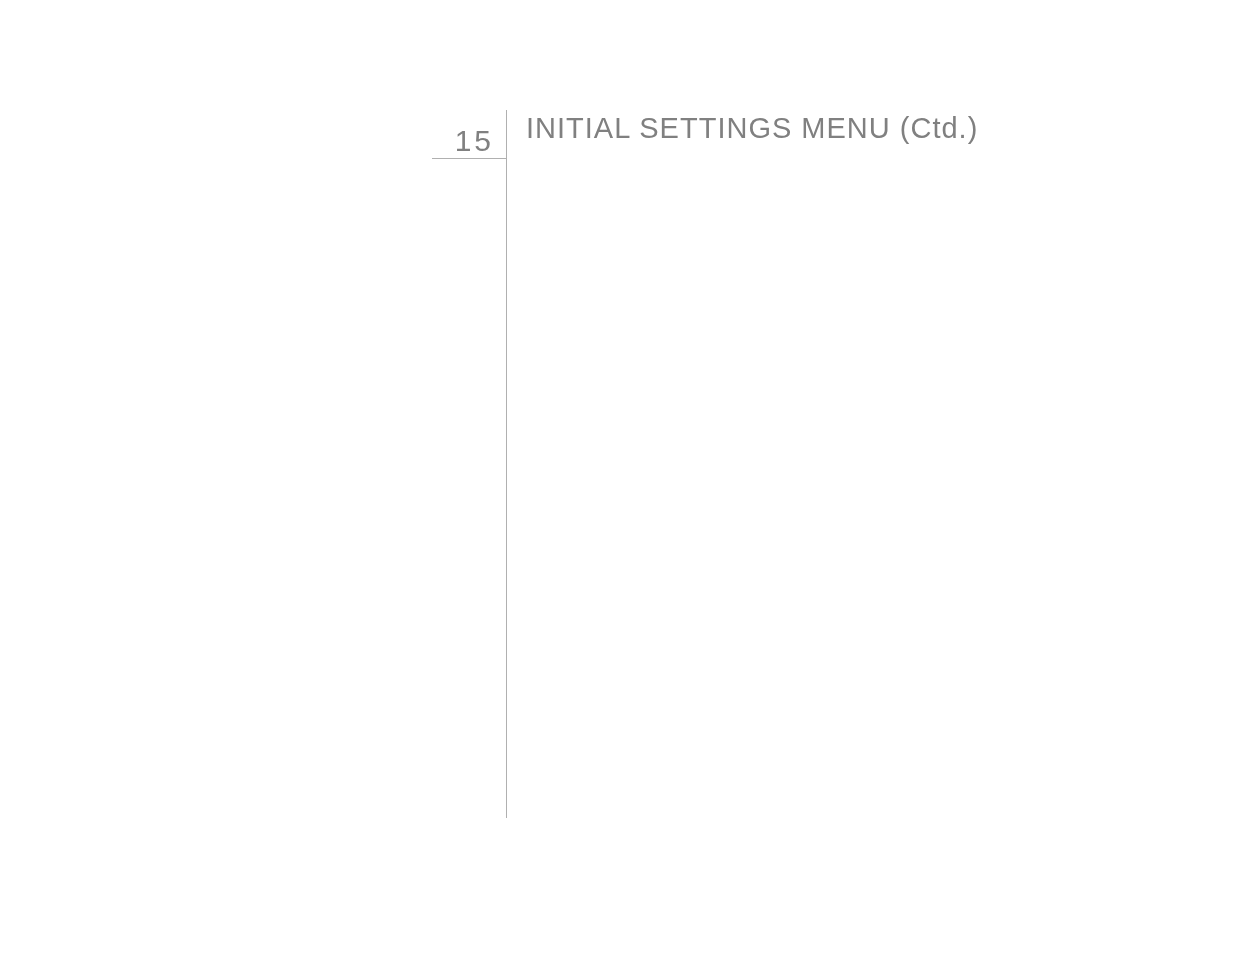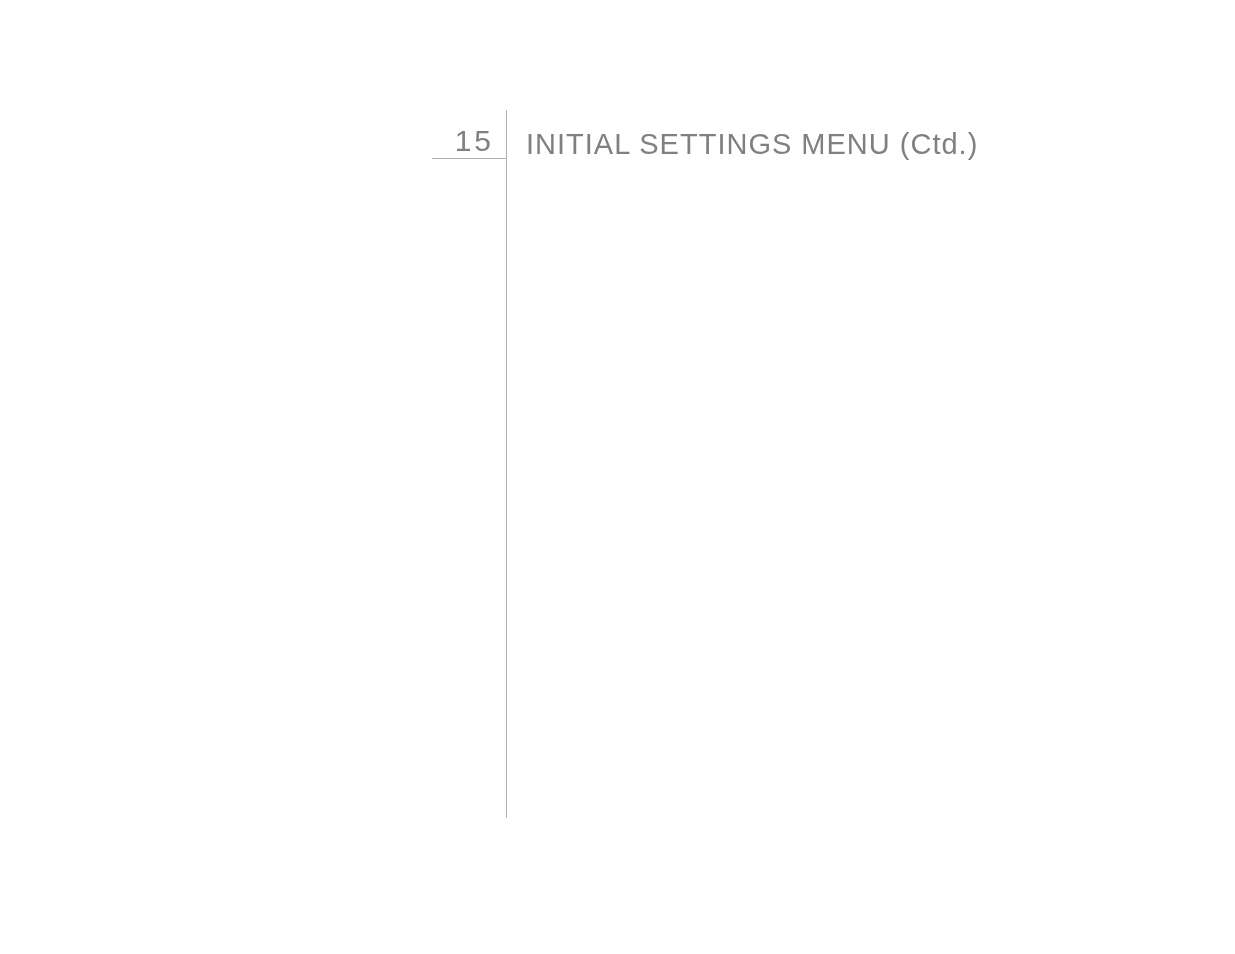--- a/index.html
+++ b/index.html
@@ -38,21 +38,21 @@
       text-align: right;
       font-size: 30px;
       font-weight: 300;
       letter-spacing: 3px;
       color: #808080;
       font-stretch: expanded;
     }
     .section-title {
       position: absolute;
       left: 526px;
-      top: 128px;
+      top: 112px;
       font-size: 29px;
       font-weight: 300;
       letter-spacing: 1px;
       color: #808080;
       white-space: nowrap;
       font-stretch: expanded;
     }
   </style>
 </head>
 <body>

